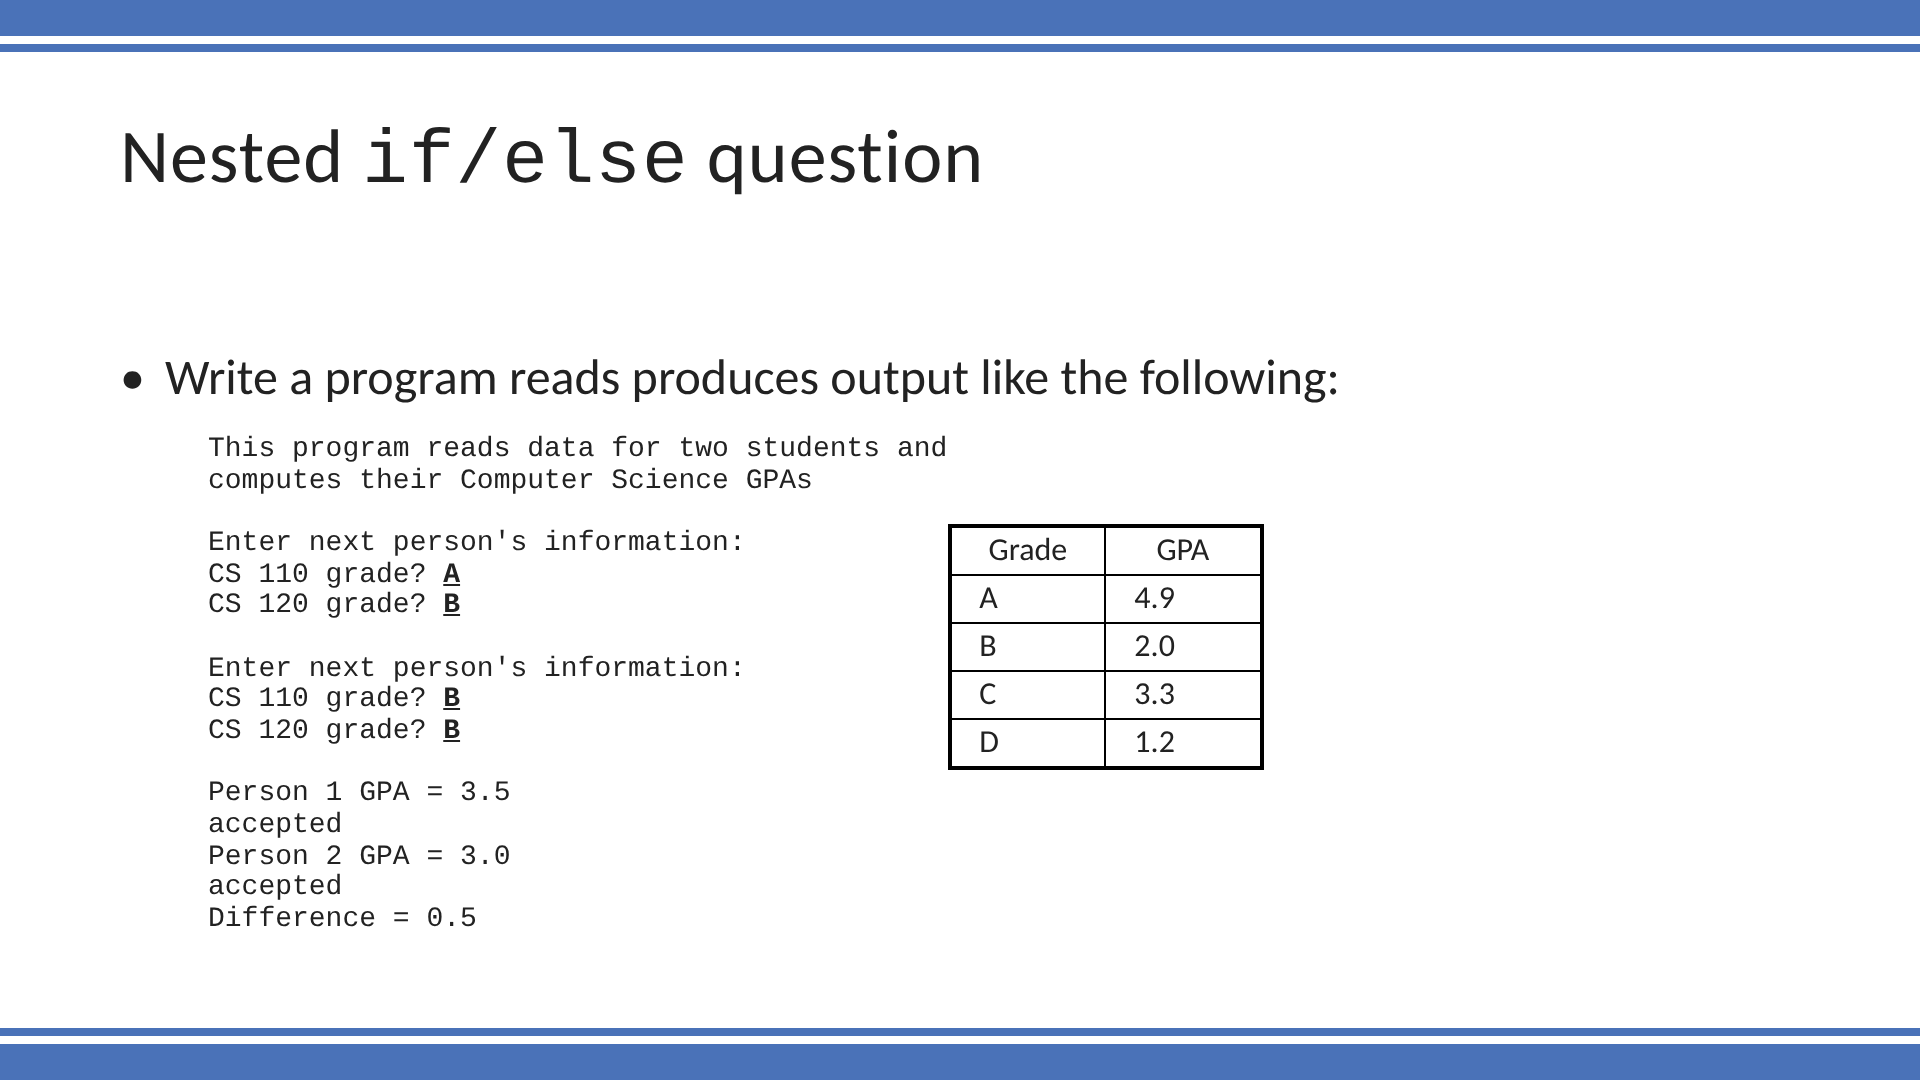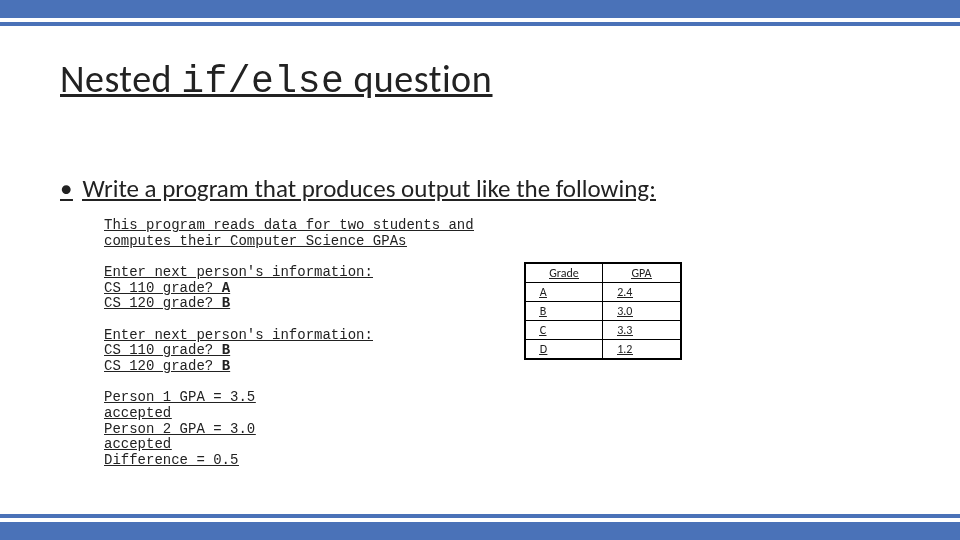--- a/index.html
+++ b/index.html
@@ -1,15 +1,15 @@
 <!DOCTYPE html>
 <html><head>
 <meta charset="utf-8">
 <style>
-  * { margin: 0; padding: 0; box-sizing: border-box; text-decoration: underline; }
+  * { margin: 0; padding: 0; box-sizing: border-box; }
   body {
     width: 960px;
     height: 540px;
     background: #fff;
     font-family: Calibri, 'Segoe UI', sans-serif;
     color: #222;
     overflow: hidden;
     position: relative;
   }
   .top-bar {
@@ -38,34 +38,33 @@
   .bullet-row {
     font-size: 25px;
     margin-bottom: 14px;
     display: flex;
     align-items: baseline;
   }
   .bullet-row .dot { margin-right: 10px; }
   .sample-area {
     display: flex;
     align-items: flex-start;
-    gap: 50px;
     padding-left: 44px;
   }
   .sample {
     font-family: Consolas, 'Courier New', monospace;
     font-size: 14px;
     line-height: 1.12;
     white-space: pre;
   }
   .sample u { text-decoration: underline; font-weight: bold; }
   .gpa-table {
     border: 2px solid #000;
     border-collapse: collapse;
-    font-size: 12px;
+    font-size: 16px;
     margin-top: 44px;
   }
   .gpa-table th, .gpa-table td {
     border: 1px solid #000;
     padding: 2px 14px;
     text-align: left;
     font-weight: 400;
   }
   .gpa-table th {
     text-align: center;
@@ -96,21 +95,21 @@
 <div class="title-rule"></div>
 
 <div class="content">
 
   <h1>
     <span>Nested </span><span class="mono">if/else</span><span> question</span>
   </h1>
 
   <div class="bullet-row">
     <span class="dot">•</span>
-    <span>Write a program that produces output like the following:</span>
+    <span>Write a program reads produces output like the following:</span>
   </div>
 
   <div class="sample-area">
     <div class="sample"><span>This program reads data for two students and</span>
 <span>computes their Computer Science GPAs</span>
 
 <span>Enter next person's information:</span>
 <span>CS 110 grade? </span><u>A</u>
 <span>CS 120 grade? </span><u>B</u>
 
@@ -125,25 +124,25 @@
 <span>Difference = 0.5</span></div>
 
     <table class="gpa-table">
       <tbody>
           <tr>
         <th>Grade</th>
         <th>GPA</th>
       </tr>
       <tr>
         <td>A</td>
-        <td>2.4</td>
+        <td>4.9</td>
       </tr>
       <tr>
         <td>B</td>
-        <td>3.0</td>
+        <td>2.0</td>
       </tr>
       <tr>
         <td>C</td>
         <td>3.3</td>
       </tr>
       <tr>
         <td>D</td>
         <td>1.2</td>
       </tr>
     </tbody>

